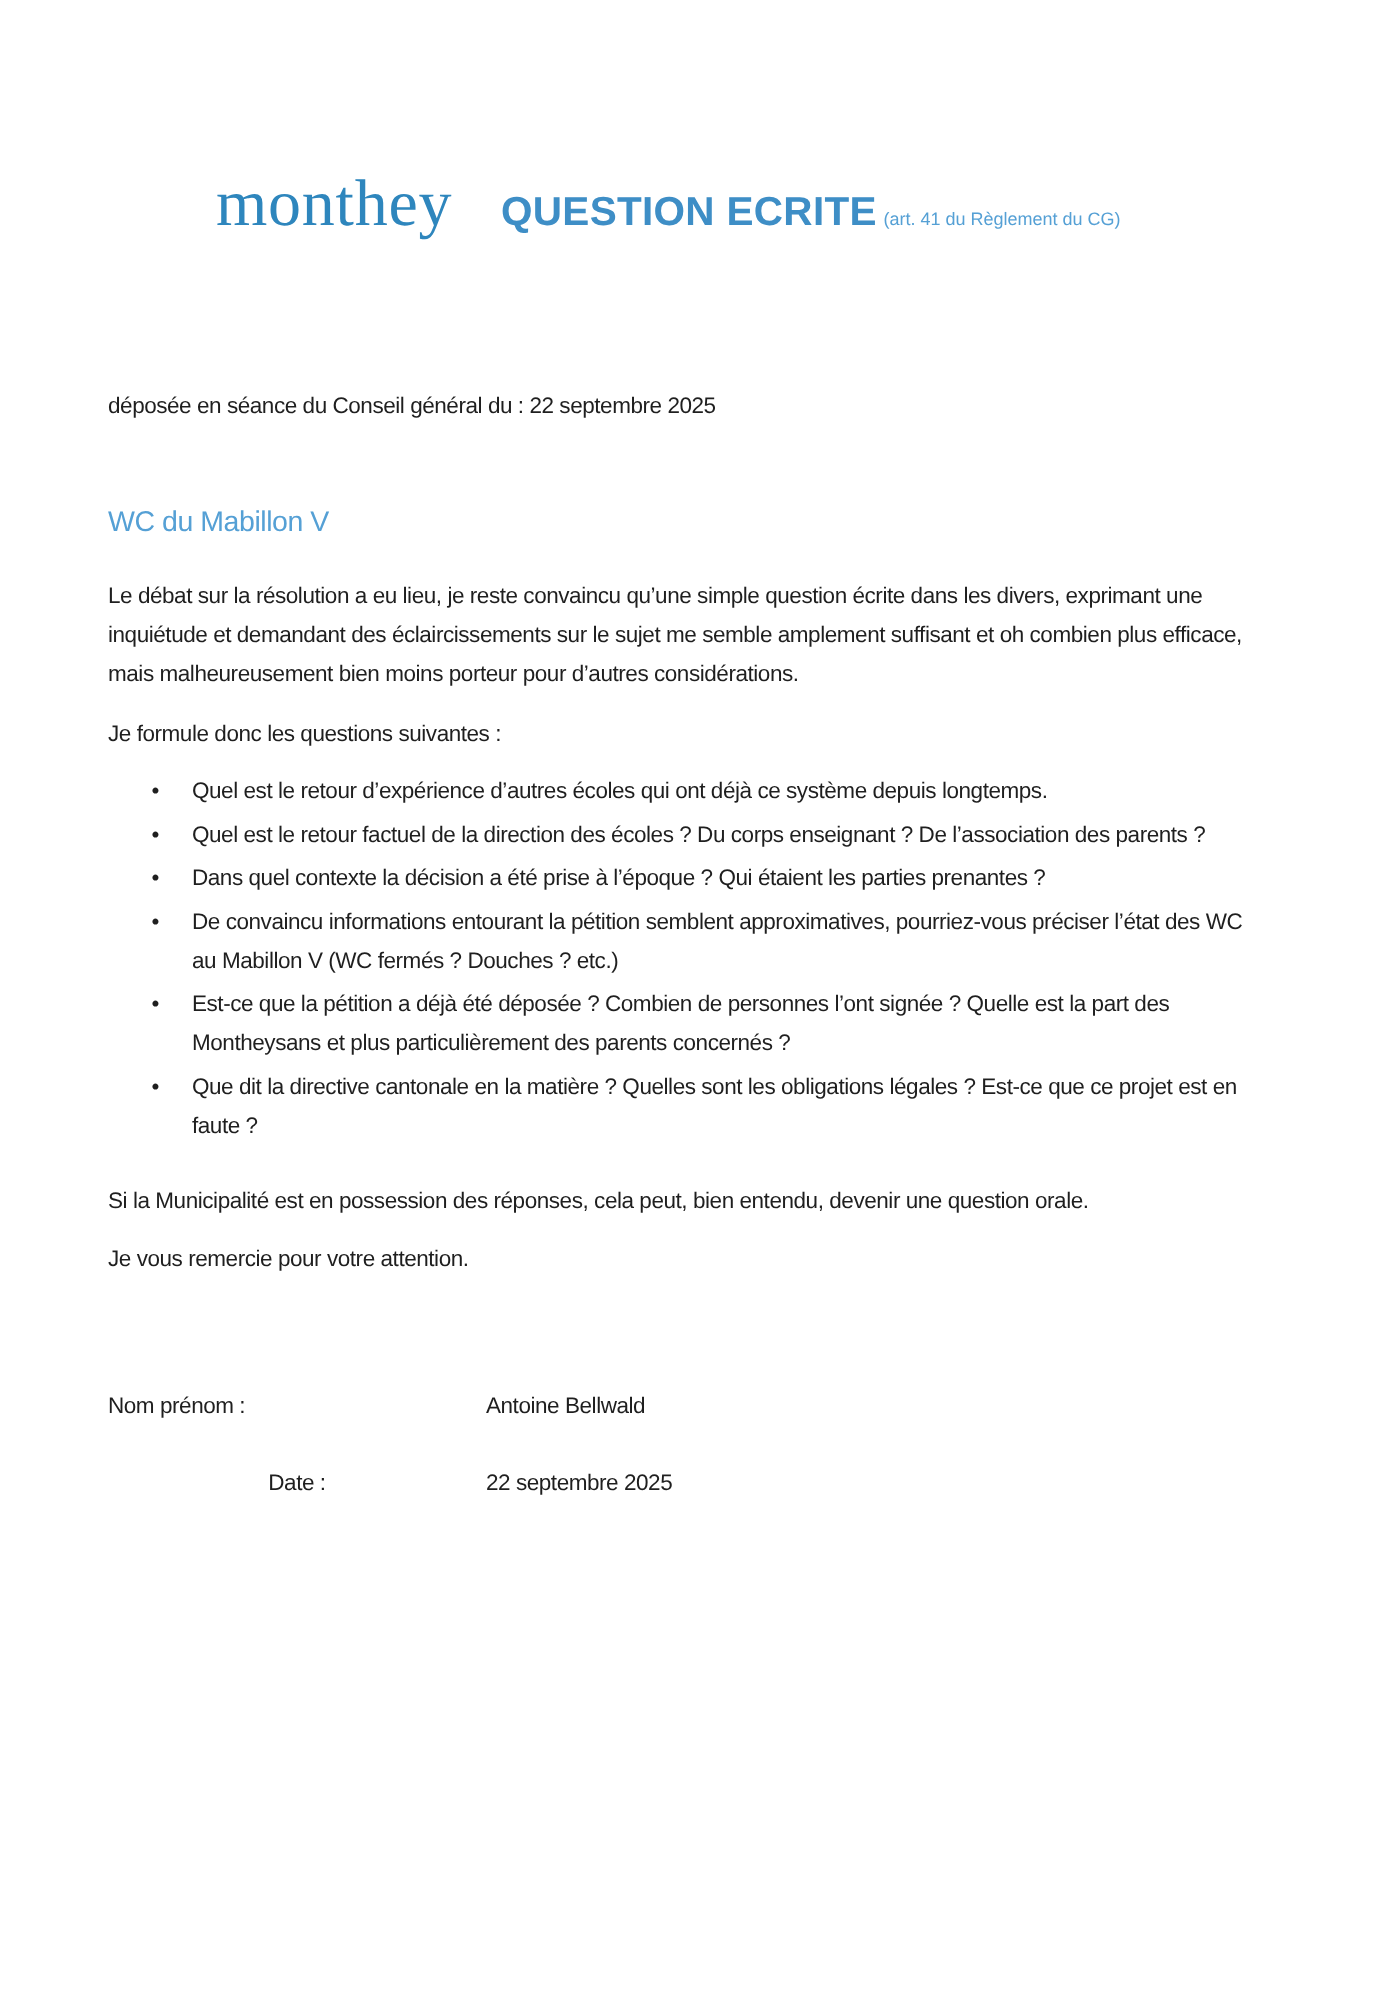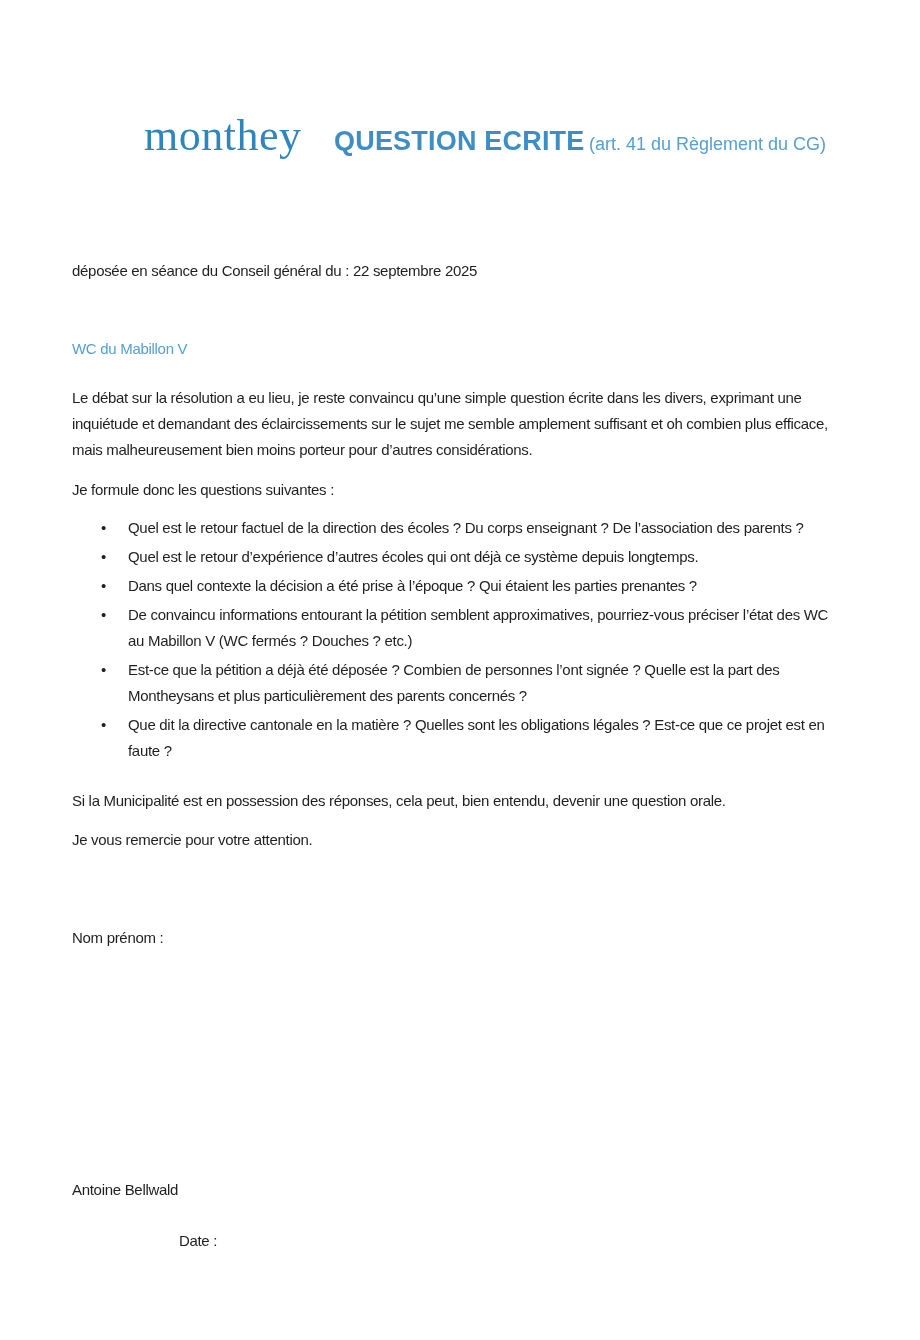--- a/index.html
+++ b/index.html
@@ -37,38 +37,38 @@
     white-space: nowrap;
   }
   .title-main {
     font-size: 27px;
     font-weight: bold;
     color: var(--title-blue, #3e8ec6);
     letter-spacing: 0.2px;
     margin-top: 44px;
   }
   .title-sub {
-    font-size: 18px;
+    font-size: 12px;
     font-weight: normal;
     color: var(--heading-blue, #55a0d5);
   }
 
   
   .content {
     position: absolute;
     top: 258px; left: 72px;
     width: 764px;
     font-size: 15px;
     letter-spacing: -0.3px;
     line-height: 26px;
   }
   .deposit-line { }
   .subject-heading {
     margin-top: 53px;
-    font-size: 15px;
+    font-size: 19px;
     line-height: 24px;
     color: var(--heading-blue, #55a0d5);
   }
   .para-intro  { margin-top: 24px; }
   .para-lead   { margin-top: 14px; }
   ul.questions {
     margin: 12px 0 0 0;
     padding: 0;
     list-style: none;
   }
@@ -81,21 +81,21 @@
   ul.questions li::before {
     content: "\2022";
     position: absolute;
     left: 29px;
     top: 0;
     font-size: 15px;
   }
   .para-closing1 { margin-top: 24px; }
   .para-closing2 { margin-top: 13px; }
 
-  .sig-row { display: flex; flex-direction: column; }
+  .sig-row { display: flex; }
   .sig-row.name { margin-top: 72px; }
   .sig-row.date { margin-top: 25px; text-align: center; }
   .sig-label { width: 252px; flex: 0 0 252px; }
   .sig-value { }
 </style>
 </head>
 <body>
 
 <div class="page">
 
@@ -122,22 +122,22 @@
 
     <div class="deposit-line">déposée en séance du Conseil général du : 22 septembre 2025</div>
 
     <div class="subject-heading">WC du Mabillon V</div>
 
     <div class="para-intro">Le débat sur la résolution a eu lieu, je reste convaincu qu’une simple question écrite dans les divers, exprimant une inquiétude et demandant des éclaircissements sur le sujet me semble amplement suffisant et oh combien plus efficace, mais malheureusement bien moins porteur pour d’autres considérations.</div>
 
     <div class="para-lead">Je formule donc les questions suivantes :</div>
 
     <ul class="questions">
+      <li>Quel est le retour d’expérience d’autres écoles qui ont déjà ce système depuis longtemps.</li>
       <li>Quel est le retour factuel de la direction des écoles ? Du corps enseignant ? De l’association des parents ?</li>
-      <li>Quel est le retour d’expérience d’autres écoles qui ont déjà ce système depuis longtemps.</li>
       <li>Dans quel contexte la décision a été prise à l’époque ? Qui étaient les parties prenantes ?</li>
       <li>De convaincu informations entourant la pétition semblent approximatives, pourriez-vous préciser l’état des WC au Mabillon V (WC fermés ? Douches ? etc.)</li>
       <li>Est-ce que la pétition a déjà été déposée ? Combien de personnes l’ont signée ? Quelle est la part des Montheysans et plus particulièrement des parents concernés ?</li>
       <li>Que dit la directive cantonale en la matière ? Quelles sont les obligations légales ? Est-ce que ce projet est en faute ?</li>
     </ul>
 
     <div class="para-closing1">Si la Municipalité est en possession des réponses, cela peut, bien entendu, devenir une question orale.</div>
 
     <div class="para-closing2">Je vous remercie pour votre attention.</div>
 

